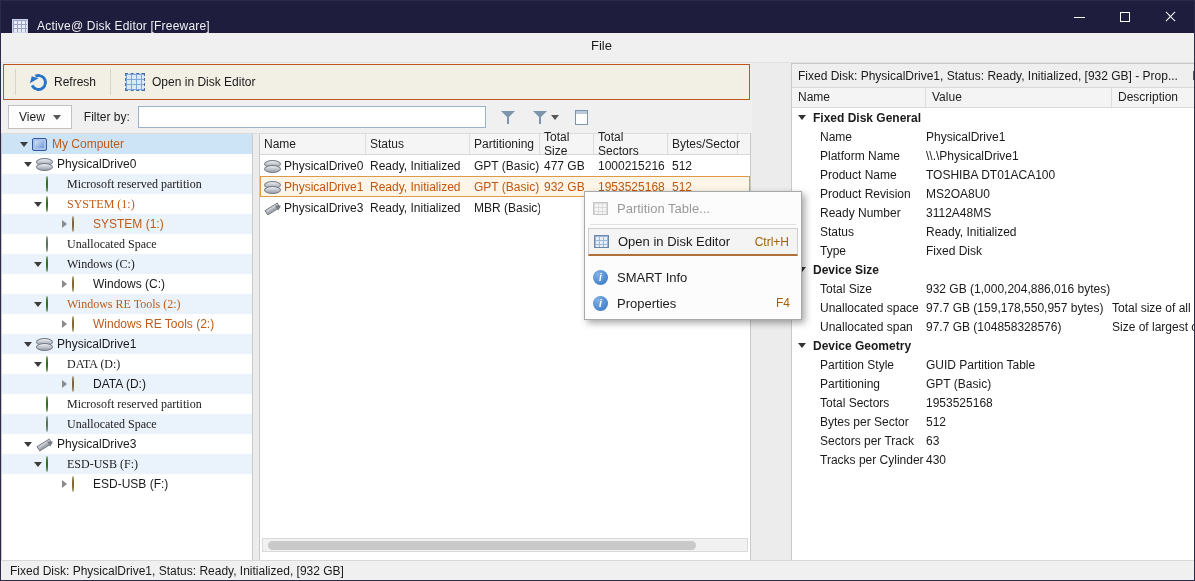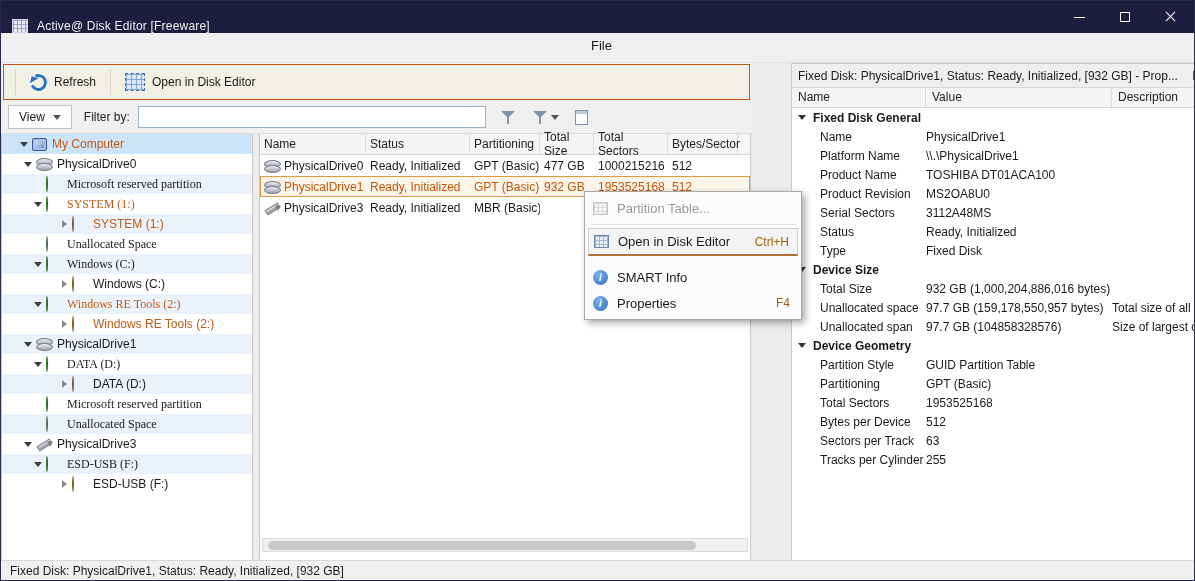--- a/index.html
+++ b/index.html
@@ -364,21 +364,21 @@
         <span class="pname">Product Name</span>
         <span class="pvalue">TOSHIBA DT01ACA100</span>
         <span class="pdesc"></span>
       </div>
     <div class="prow">
         <span class="pname">Product Revision</span>
         <span class="pvalue">MS2OA8U0</span>
         <span class="pdesc"></span>
       </div>
     <div class="prow">
-        <span class="pname">Serial Sectors</span>
+        <span class="pname">Ready Number</span>
         <span class="pvalue">3112A48MS</span>
         <span class="pdesc"></span>
       </div>
     <div class="prow">
         <span class="pname">Status</span>
         <span class="pvalue">Ready, Initialized</span>
         <span class="pdesc"></span>
       </div>
     <div class="prow">
         <span class="pname">Type</span>
@@ -419,32 +419,32 @@
         <span class="pname">Partitioning</span>
         <span class="pvalue">GPT (Basic)</span>
         <span class="pdesc"></span>
       </div>
     <div class="prow">
         <span class="pname">Total Sectors</span>
         <span class="pvalue">1953525168</span>
         <span class="pdesc"></span>
       </div>
     <div class="prow">
-        <span class="pname">Bytes per Device</span>
+        <span class="pname">Bytes per Sector</span>
         <span class="pvalue">512</span>
         <span class="pdesc"></span>
       </div>
     <div class="prow">
         <span class="pname">Sectors per Track</span>
         <span class="pvalue">63</span>
         <span class="pdesc"></span>
       </div>
     <div class="prow">
         <span class="pname">Tracks per Cylinder</span>
-        <span class="pvalue">255</span>
+        <span class="pvalue">430</span>
         <span class="pdesc"></span>
       </div>
   </div>
 
   <div class="context-menu">
     <div class="cm-item disabled">
       <span class="cm-grid-icon"></span>
       <span class="cm-label">Partition Table...</span>
       <span class="cm-short"></span>
     </div>

